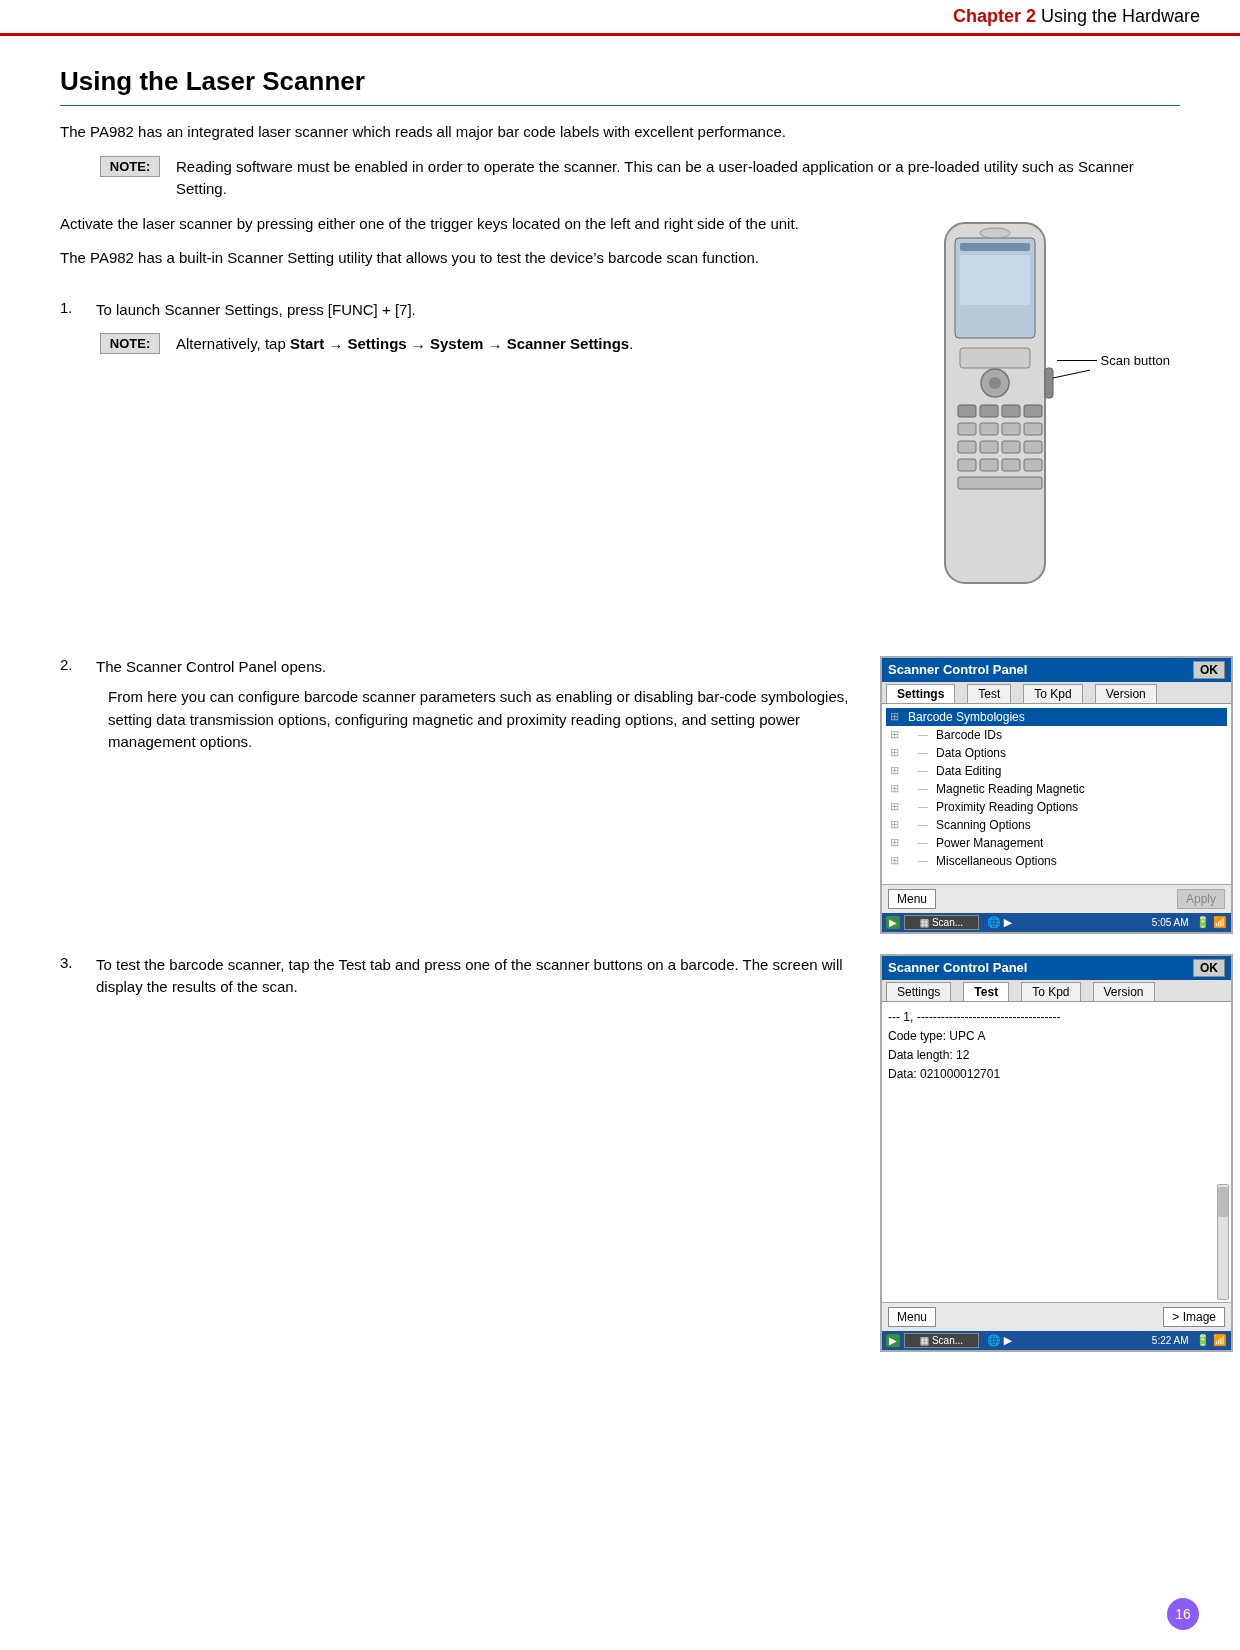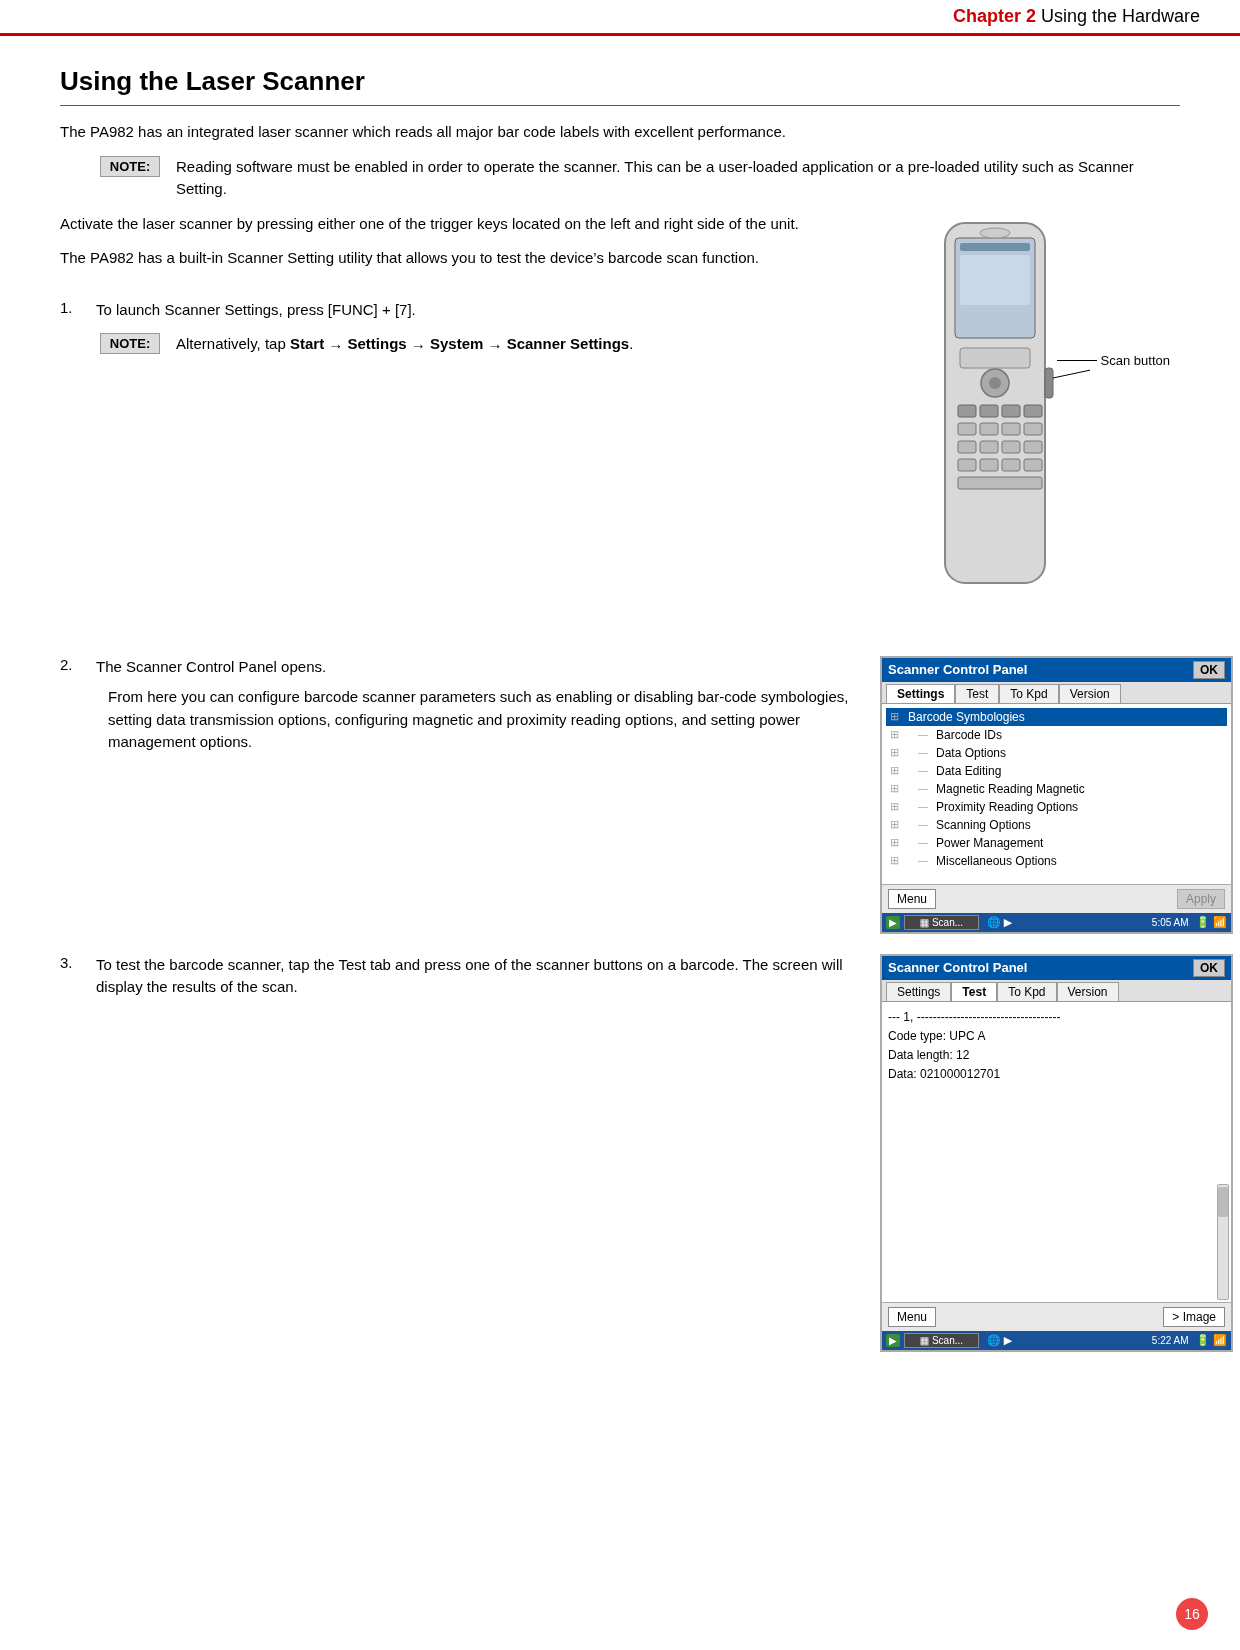--- a/index.html
+++ b/index.html
@@ -154,21 +154,21 @@
       color: #000;
       border: 1px solid #888;
       padding: 1px 6px;
       font-size: 12px;
     }
     .screenshot-tabs {
       display: flex;
       border-bottom: 1px solid #999;
       background: #e0e0e0;
       padding: 2px 4px 0 4px;
-      gap: 0;
+      gap: 12px;
     }
     .screenshot-tab {
       padding: 2px 10px;
       border: 1px solid #999;
       border-bottom: none;
       background: #f0f0f0;
       font-size: 12px;
       cursor: pointer;
     }
     .screenshot-tab.active {
@@ -257,24 +257,24 @@
       padding: 6px;
       min-height: 180px;
       font-size: 12px;
       line-height: 1.6;
     }
 
     
     .page-number {
       position: absolute;
       bottom: 20px;
-      right: 32px;
+      right: 41px;
       width: 32px;
       height: 32px;
-      background: #ef4444;
+      background: #8b5cf6;
       color: #fff;
       border-radius: 50%;
       display: flex;
       align-items: center;
       justify-content: center;
       font-size: 14px;
     }
 
     .bottom-two-col {
       display: flex;

